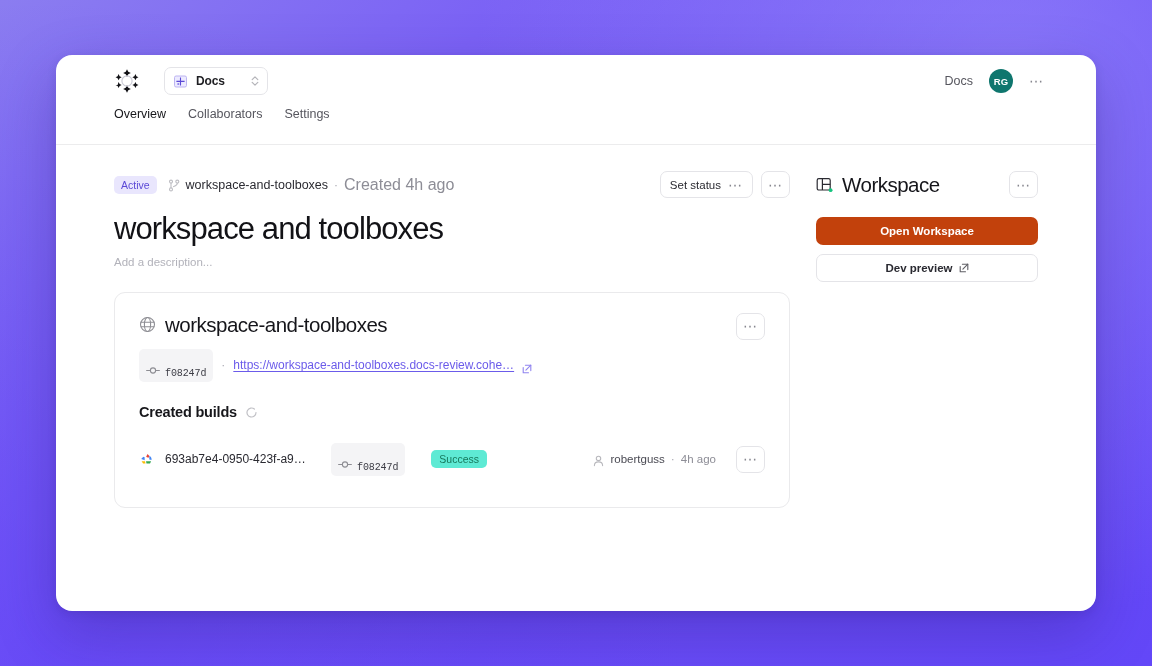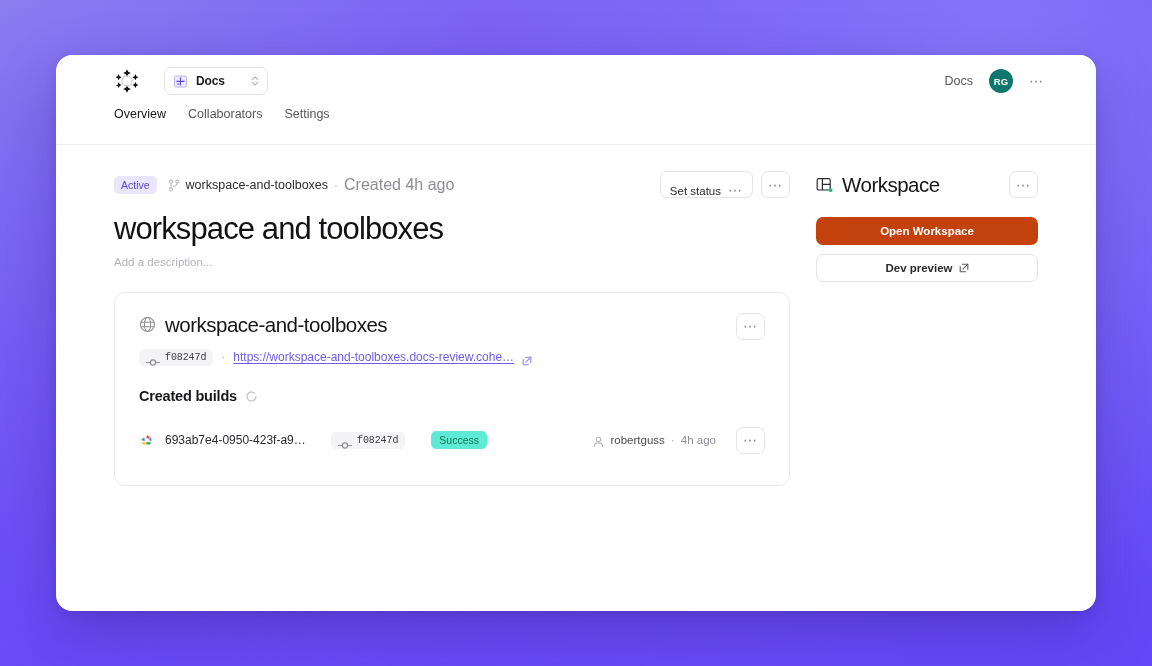--- a/index.html
+++ b/index.html
@@ -101,21 +101,21 @@
     padding: 3px 7px; border-radius: 5px;
   }
   .meta-items { display: flex; align-items: center; gap: 6px; margin-left: 11px; }
   .branch-ico { width: 12px; height: 13px; opacity: .52; }
   .meta-name { font-size: 12.5px; color: #2a2a31; }
   .meta-sep { color: #a9a9b2; font-size: 12px; }
   .meta-created { font-size: 16px; color: #8d8d96; }
   .meta-actions { margin-left: auto; display: flex; align-items: center; gap: 8px; }
   .btn-sm {
     height: 27px; border: 1px solid #e4e4e8; border-radius: 7px;
-    background: #fff; display: flex; align-items: flex-end; gap: 7px;
+    background: #fff; display: flex; align-items: center; gap: 7px;
     padding: 0 9px; cursor: pointer;
     font-size: 11.5px; color: #2a2a31; font-weight: 500;
   }
   .btn-icon-sm {
     width: 29px; height: 27px; border: 1px solid #e4e4e8; border-radius: 7px;
     background: #fff; display: flex; align-items: center; justify-content: center;
     cursor: pointer;
   }
 
   
@@ -147,21 +147,21 @@
   .card-head .btn-icon-sm { position: absolute; right: 24px; top: 20px; }
   .card-sub { display: flex; align-items: center; gap: 8px; margin-top: 12px; }
   .commit-chip {
     display: inline-flex; align-items: center; gap: 5px;
     background: #f4f4f6; border-radius: 5px;
     padding: 3px 7px;
   }
   .commit-ico { width: 14px; height: 9px; opacity: .6; }
   .commit-hash {
     font-family: "Liberation Mono", monospace;
-    font-size: 10px; color: #3c3c45; letter-spacing: -0.1px;
+    font-size: 10px; color: #3c3c45; letter-spacing: -0.1px; margin-top: 16px;
   }
   .url-link {
     font-size: 12px; color: #6b5bea; text-decoration: underline;
     text-underline-offset: 2px; cursor: pointer;
   }
   .ext-ico { width: 10px; height: 10px; opacity: .75; }
 
   .card-tabs {
     display: flex; gap: 20px;
     padding: 16px 24px 0 24px;

